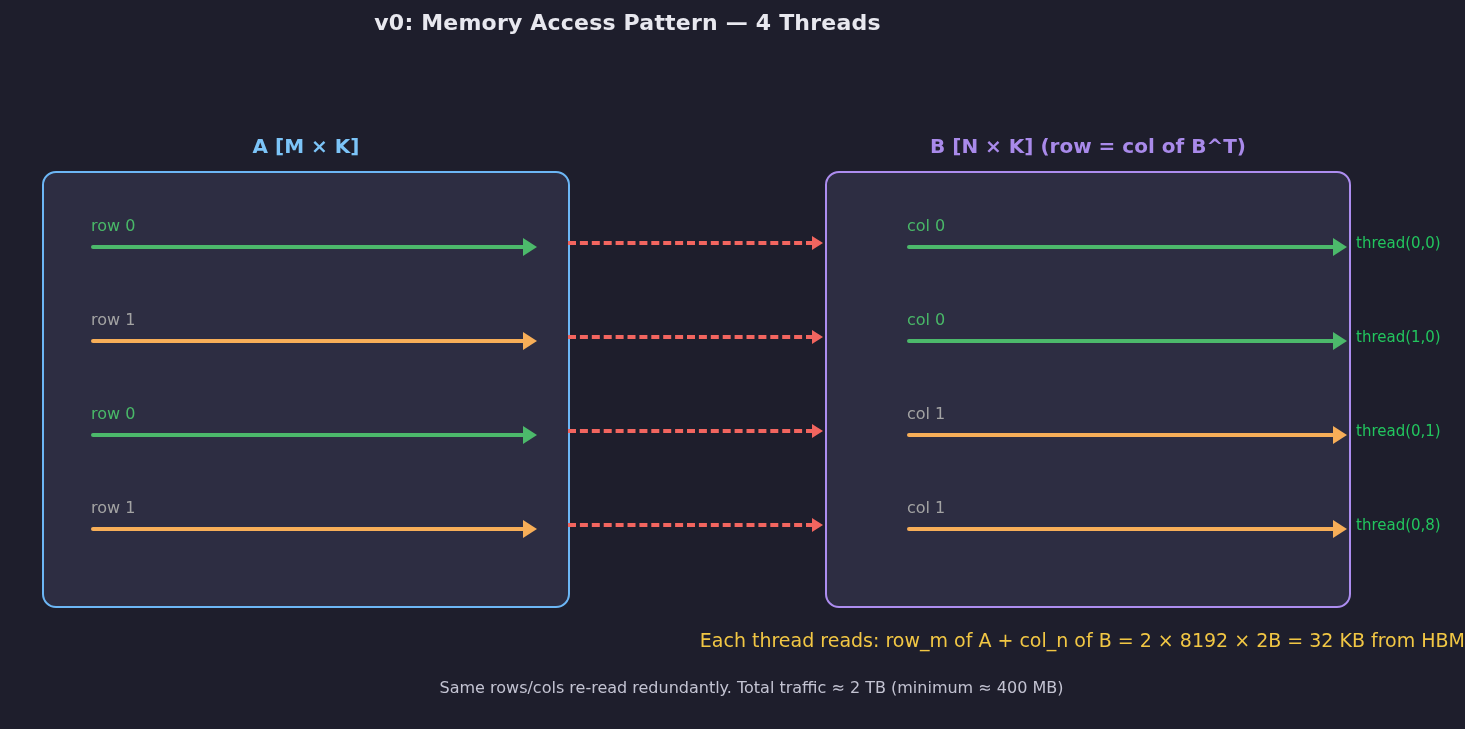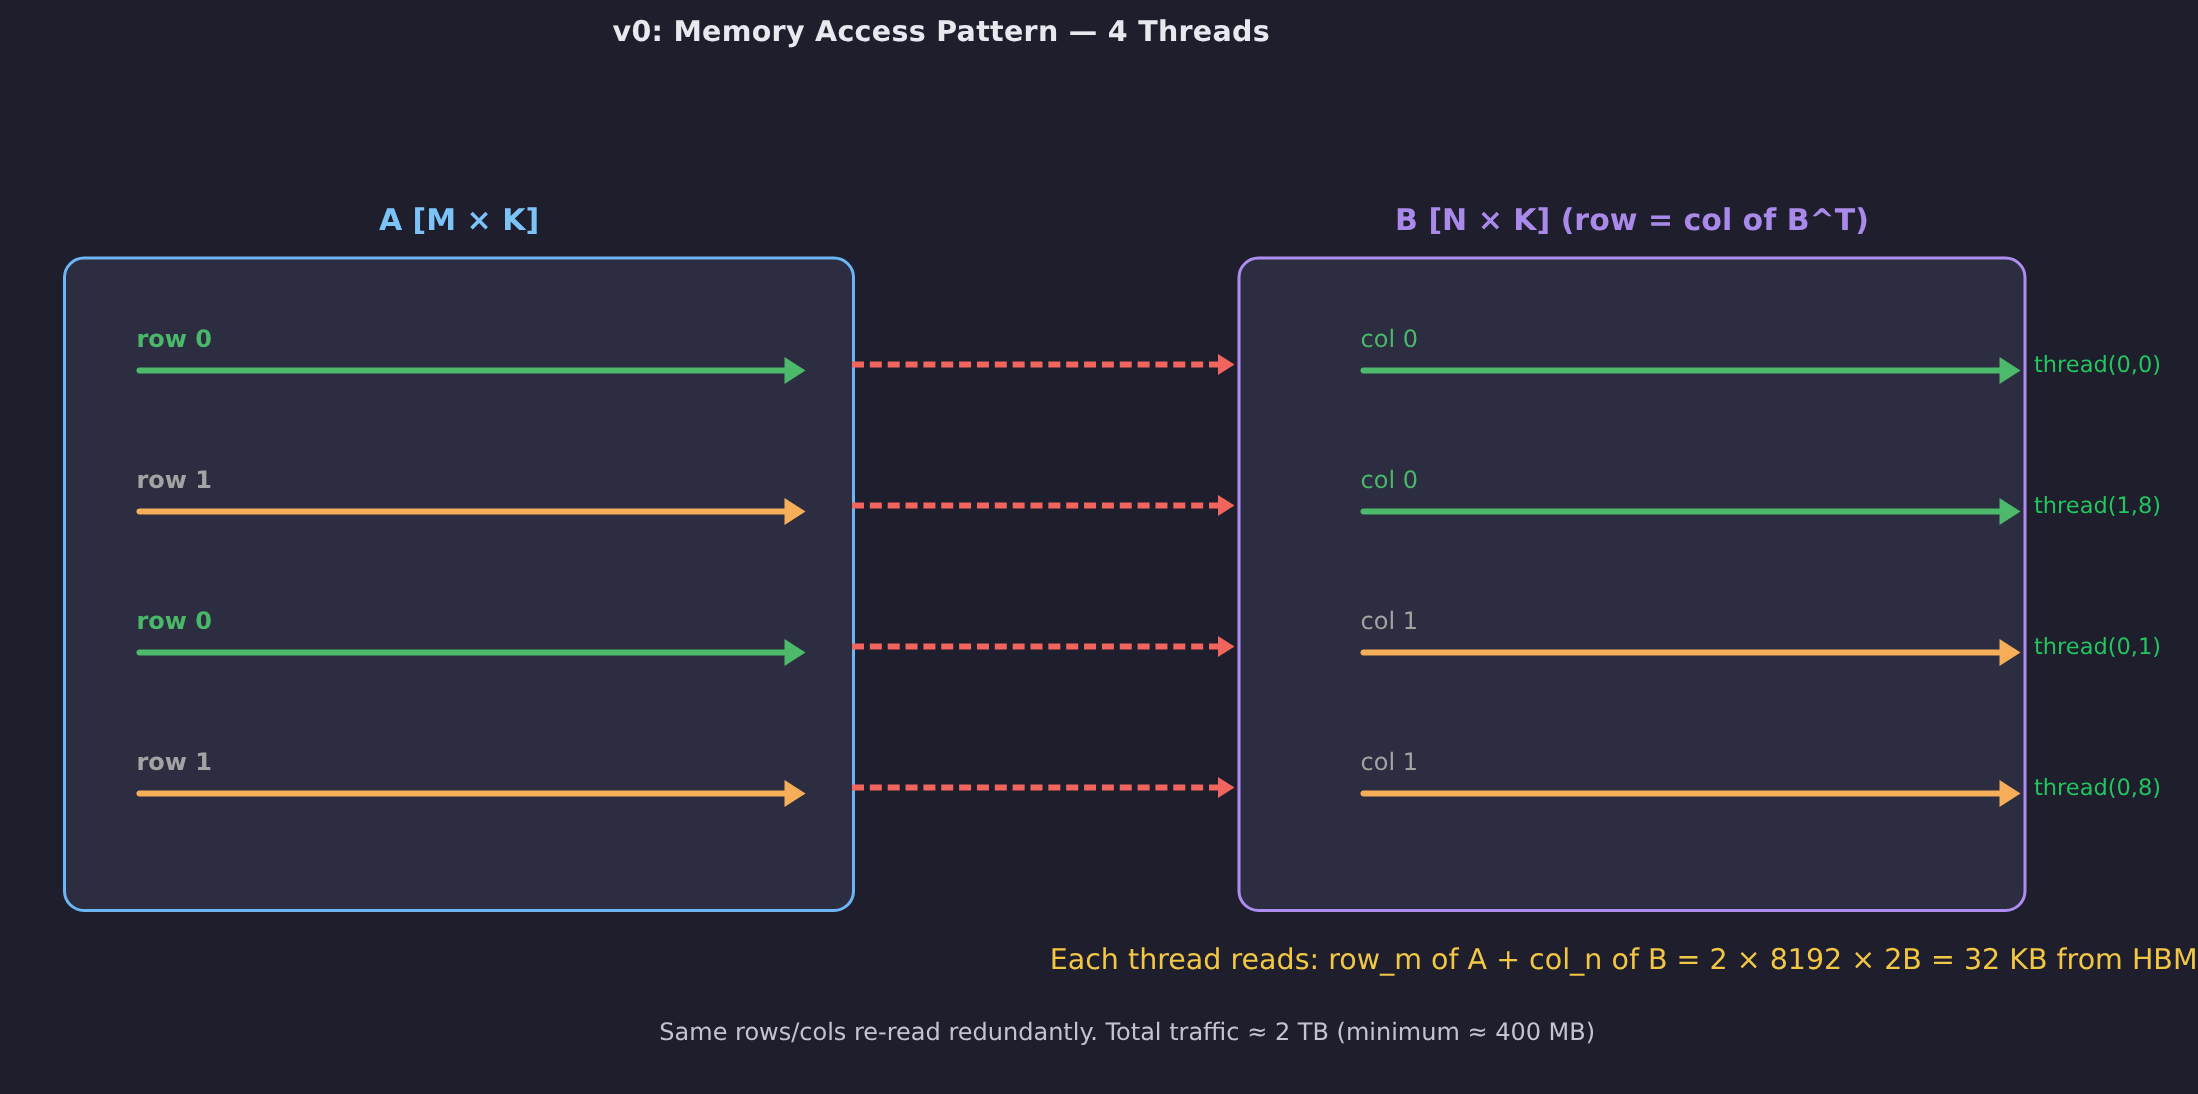--- a/index.html
+++ b/index.html
@@ -16,21 +16,21 @@
     -webkit-font-smoothing: antialiased;
   }
   .abs { position: absolute; }
 
   
   #page-title {
     left: 0;
     top: 10px;
     width: 1255px;
     text-align: center;
-    font-size: 19px;
+    font-size: 22px;
     font-weight: bold;
     color: #e8e8ef;
     letter-spacing: 0.2px;
   }
 
   
   .panel-header {
     font-size: 20px;
     font-weight: bold;
     text-align: center;
@@ -54,21 +54,20 @@
     background: #2d2d42;
     border-radius: 14px;
     box-sizing: border-box;
   }
   #panel-a {
     left: 42px;
     top: 171px;
     width: 528px;
     height: 437px;
     border: 2.5px solid #6cb6f5;
-    font-weight: bold;
   }
   #panel-b {
     left: 825px;
     top: 171px;
     width: 526px;
     height: 437px;
     border: 2.5px solid #ad8df0;
   }
 
   
@@ -235,18 +234,18 @@
 <div class="connector" style="top:429px">
   <span class="dash"></span>
   <span class="conn-head"></span>
 </div>
 <div class="connector" style="top:523px">
   <span class="dash"></span>
   <span class="conn-head"></span>
 </div>
 
 <div class="thread-label" style="top:243px">thread(0,0)</div>
-<div class="thread-label" style="top:337px">thread(1,8)</div>
+<div class="thread-label" style="top:337px">thread(1,0)</div>
 <div class="thread-label" style="top:431px">thread(0,1)</div>
 <div class="thread-label" style="top:525px">thread(0,8)</div>
 
 <div class="abs" id="footnote-main">Each thread reads:  row_m of A + col_n of B = 2 × 8192 × 2B = 32 KB from HBM</div>
 <div class="abs" id="footnote-sub">Same rows/cols re-read redundantly. Total traffic ≈ 2 TB  (minimum ≈ 400 MB)</div>
 
 </body></html>

